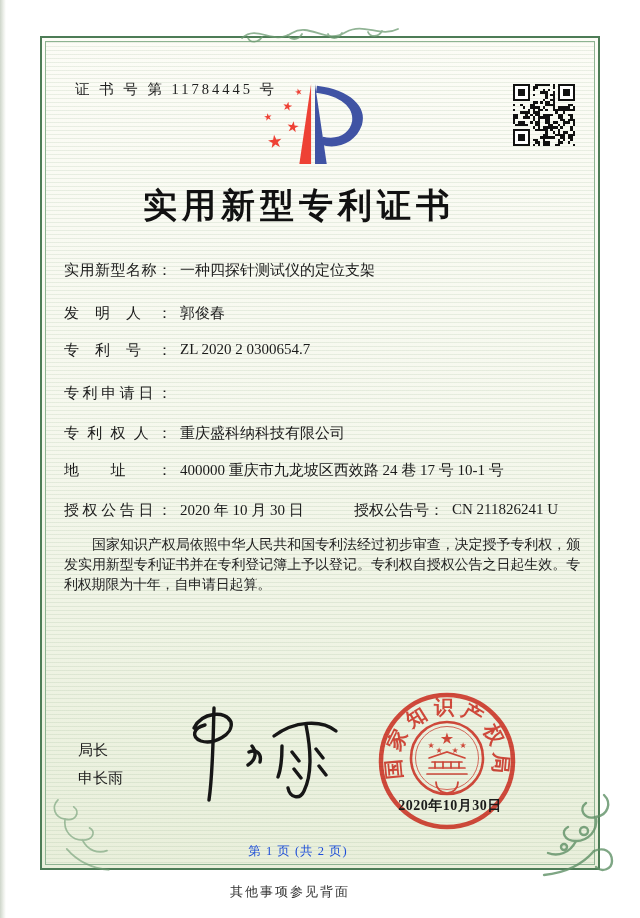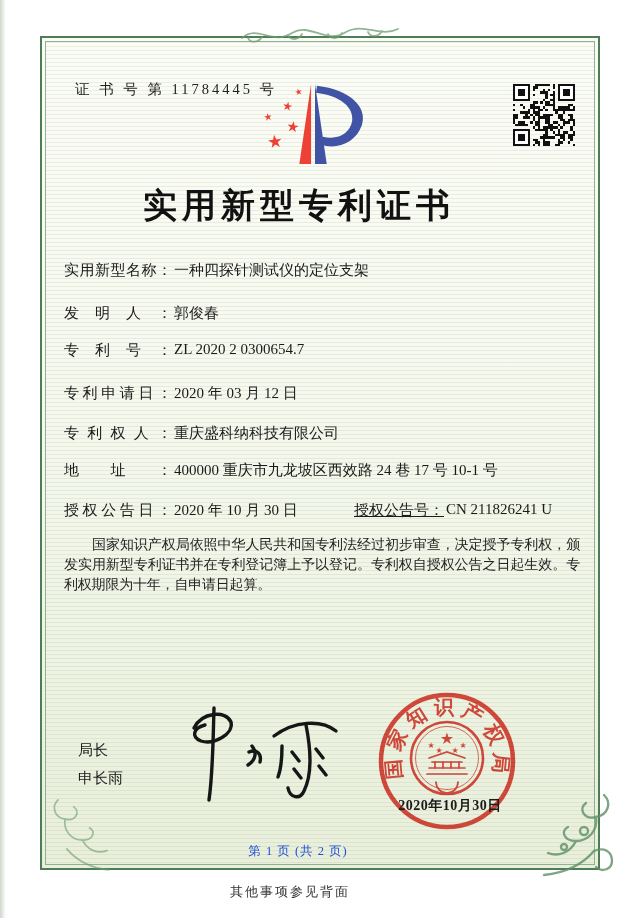--- a/index.html
+++ b/index.html
@@ -16,21 +16,21 @@
   .frame-inner{position:absolute;left:3px;top:3px;right:3px;bottom:3px;
     border:1px solid #8db391;
     background-image:repeating-linear-gradient(180deg,rgba(120,158,116,.14) 0px,rgba(120,158,116,.14) 1px,transparent 1px,transparent 4px);}
   .cert-no{position:absolute;left:75px;top:80px;font-size:14.5px;letter-spacing:3px;color:#222;}
   .logo{position:absolute;left:256px;top:80px;width:118px;height:88px;}
   .qr{position:absolute;left:513px;top:84px;width:62px;height:62px;}
   .title{position:absolute;left:0;right:42px;top:183px;text-align:center;
     font-size:34px;font-weight:700;letter-spacing:5px;color:#111;}
   .row{position:absolute;left:64px;width:525px;white-space:nowrap;font-size:15px;color:#1a1a1a;display:flex;}
   .flabel{display:inline-block;width:108px;text-align:justify;text-align-last:justify;flex:none;}
-  .fvalue{margin-left:2px;}
+  .fvalue{margin-left:8px;}
   .grant-left{display:flex;width:290px;flex:none;}
   .body-text{position:absolute;left:62px;top:533px;width:520px;font-size:14px;
     line-height:19.8px;letter-spacing:-0.2px;color:#222;text-align:justify;}
   .body-text p{margin:2px;text-indent:2em;}
   .officials{position:absolute;left:78px;top:736px;font-family:"Liberation Sans","DejaVu Sans",sans-serif;
     font-size:15px;color:#1a1a1a;line-height:28px;}
   .signature{position:absolute;left:168px;top:698px;width:185px;height:112px;}
   .seal{position:absolute;left:372px;top:686px;width:150px;height:150px;opacity:.9;mix-blend-mode:multiply;}
   .seal-date{position:absolute;left:384px;top:797px;width:132px;text-align:center;
     font-size:14px;letter-spacing:0.5px;color:#1b1b1b;font-weight:600;}
@@ -326,36 +326,35 @@
 <div class="row" style="top:304px">
   <span class="flabel">发明人：</span>
   <span class="fvalue">郭俊春</span>
 </div>
 <div class="row" style="top:341px">
   <span class="flabel">专利号：</span>
   <span class="fvalue">ZL 2020 2 0300654.7</span>
 </div>
 <div class="row" style="top:384px">
   <span class="flabel">专利申请日：</span>
-  <span class="fvalue">2020 年 03 月 12 日</span>
 </div>
 <div class="row" style="top:424px">
   <span class="flabel">专利权人：</span>
   <span class="fvalue">重庆盛科纳科技有限公司</span>
 </div>
 <div class="row" style="top:461px">
   <span class="flabel">地址：</span>
   <span class="fvalue">400000 重庆市九龙坡区西效路 24 巷 17 号 10-1 号</span>
 </div>
 <div class="row" style="top:501px">
   <span class="grant-left">
     <span class="flabel">授权公告日：</span>
     <span class="fvalue">2020 年 10 月 30 日</span>
   </span>
-  <span class="flabel" style="width:auto;text-decoration:underline;">授权公告号：</span>
+  <span class="flabel" style="width:auto;">授权公告号：</span>
   <span class="fvalue">CN 211826241 U</span>
 </div>
 
 <div class="body-text">
   <p>国家知识产权局依照中华人民共和国专利法经过初步审查，决定授予专利权，颁发实用新型专利证书并在专利登记簿上予以登记。专利权自授权公告之日起生效。专利权期限为十年，自申请日起算。</p>
 </div>
 
 <div class="officials">
   <div>局长</div>
   <div>申长雨</div>

